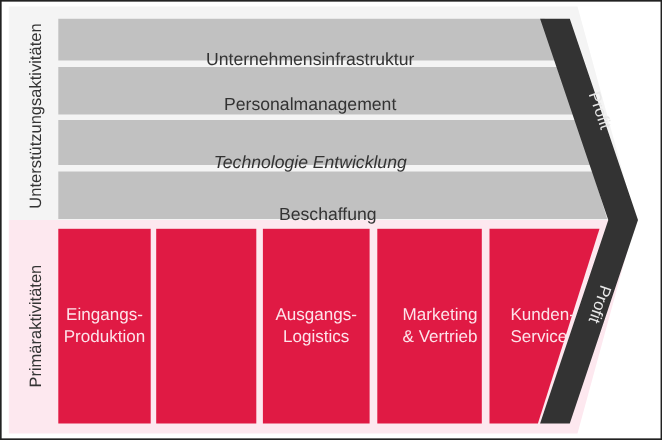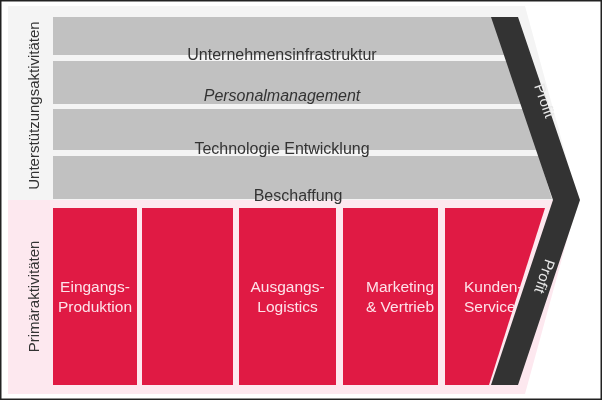--- a/index.html
+++ b/index.html
@@ -35,22 +35,22 @@
     <rect x="343" y="208" width="95" height="177" fill="#e01a44"></rect>
     <polygon points="445,208 545,208 489,385 445,385" fill="#e01a44"></polygon>
 
     <polygon points="491,17 518,17 580,200 518,385 491,385 553,200" fill="#333333"></polygon>
   </svg>
 
   <div class="side" style="left:-67px;top:97px;width:200px;text-align:center;transform:rotate(-90deg);">Unterstützungsaktivitäten</div>
   <div class="side" style="left:-47px;top:288px;width:160px;text-align:center;transform:rotate(-90deg);">Primäraktivitäten</div>
 
   <div class="lbl gray-lbl" style="left:53px;top:17px;width:458px;height:38px;">Unternehmensinfrastruktur</div>
-  <div class="lbl gray-lbl" style="left:53px;top:61px;width:458px;height:32px;font-style:italic;">Personalmanagement</div>
-  <div class="lbl gray-lbl" style="left:53px;top:109px;width:458px;height:41px;">Technologie Entwicklung</div>
+  <div class="lbl gray-lbl" style="left:53px;top:61px;width:458px;height:32px;">Personalmanagement</div>
+  <div class="lbl gray-lbl" style="left:53px;top:109px;width:458px;height:41px;font-style:italic;">Technologie Entwicklung</div>
   <div class="lbl gray-lbl" style="left:53px;top:156px;width:458px;height:41px;padding-left:16px;">Beschaffung</div>
 
   <div class="lbl red-lbl" style="left:53px;top:208px;width:84px;height:177px;white-space:pre-line;">Eingangs-
 Produktion</div>
   <div class="lbl red-lbl" style="left:239px;top:208px;width:97px;height:177px;white-space:pre-line;">Ausgangs-
 Logistics</div>
   <div class="lbl red-lbl" style="left:343px;top:208px;width:114px;height:177px;white-space:pre-line;text-align:center;">Marketing
 &amp; Vertrieb</div>
   <div class="lbl red-lbl" style="left:445px;top:208px;width:66px;height:177px;white-space:pre-line;justify-content:flex-start;text-align:left;padding-left:6px;margin-left:13px;">Kunden-
 Service</div>

